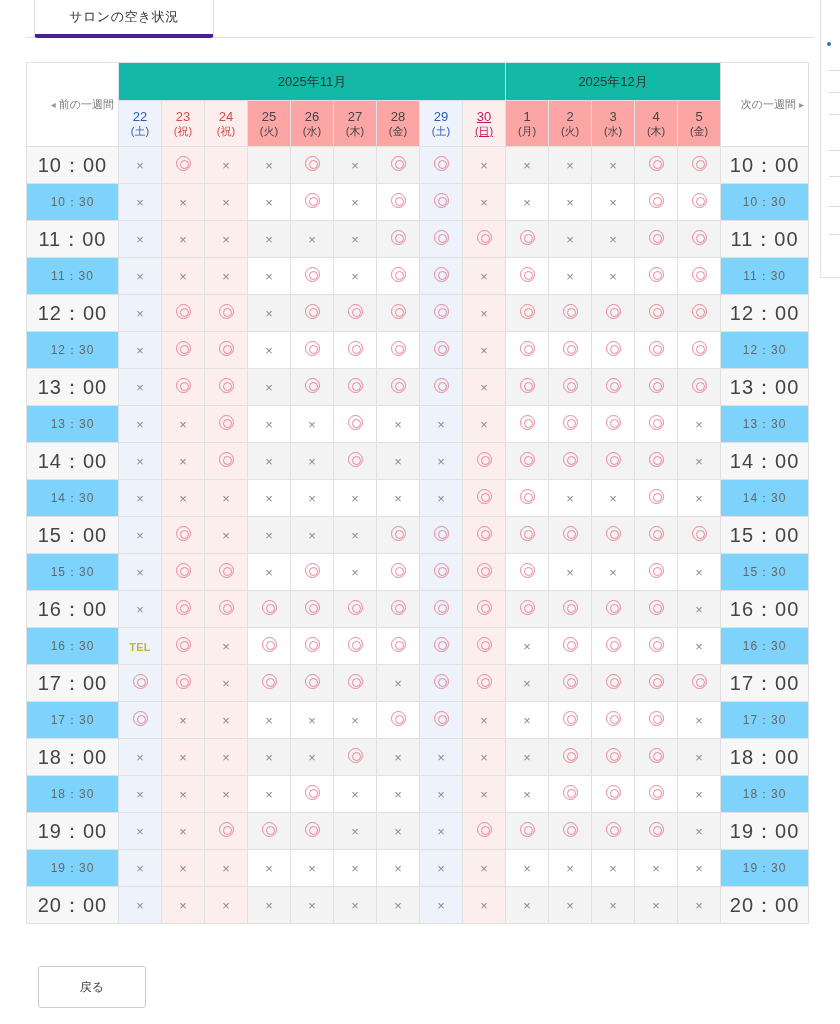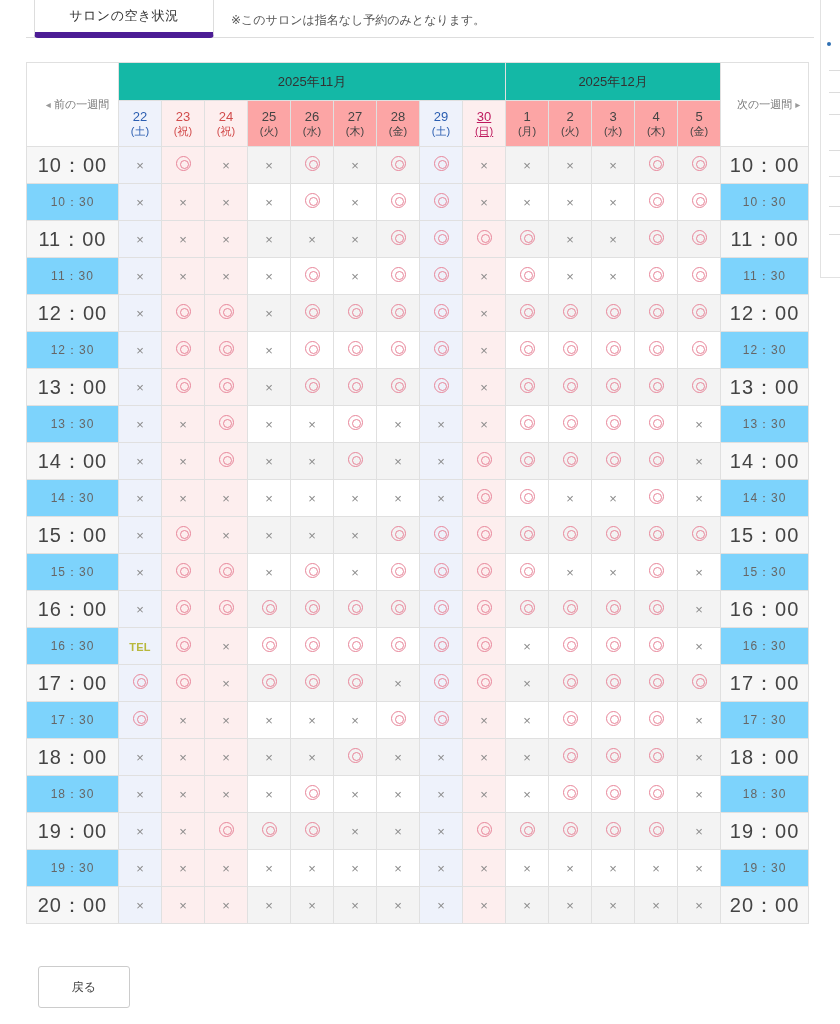--- a/index.html
+++ b/index.html
@@ -30,21 +30,21 @@
     border-bottom: 1px solid #e2e2e2;
   }
 
   
   .tabbar {
     position: absolute; left: 26px; top: 0; width: 788px; height: 38px;
     border-bottom: 1px solid #ddd;
   }
   .tab {
     position: absolute; left: 8px; top: 0; width: 180px; height: 38px;
-    border: 1px solid #ddd; border-top: none; border-bottom: 6px solid #4c1d95;
+    border: 1px solid #ddd; border-top: none; border-bottom: 4px solid #4c1d95;
     background: #fff;
     display: flex; align-items: center; justify-content: center;
     font-size: 13px; color: #333; letter-spacing: .5px;
     border-bottom-left-radius: 4px; border-bottom-right-radius: 4px;
   }
   .tab-note {
     position: absolute; left: 205px; top: 12px;
     font-size: 12px; color: #555;
   }
 
@@ -58,21 +58,21 @@
     padding: 0;
   }
   .col-time { width: 92px; }
   .col-day  { width: 43px; }
   .col-nav  { width: 88px; }
 
   
   .nav-cell {
     font-size: 11px; color: #777; background: #fff; position: relative;
   }
-  .nav-cell .nav-inner { display:block; padding: 0 4px; line-height:1.3; }
+  .nav-cell .nav-inner { display:block; padding: 0 4px; line-height:1.3;text-align:right; }
   .nav-prev { text-align: left; padding-left: 10px !important; }
   .nav-next { text-align: left; padding-left: 8px !important; }
   .arrow { color:#999; font-size: 10px; }
 
   .month-cell {
     height: 38px; font-size: 13px; color: #333; background: #14b8a6;
   }
   .day-cell { height: 46px; background: #fca5a5; }
   .day-num { font-size: 13px; line-height: 1.25; display:block; }
   .day-dow { font-size: 11px; line-height: 1.25; display:block; }
@@ -107,21 +107,21 @@
   .mark-circle::after {
     content: ""; position: absolute; left: 3px; top: 3px;
     width: 7px; height: 7px; border: 1.5px solid #e8869a; border-radius: 50%;
   }
   .mark-x { display:inline-block; color: #8a8a8a; font-size: 13px; line-height: 1; }
   .mark-tel { display:inline-block; color: #b8b83c; font-size: 11px; font-weight: bold; letter-spacing:.3px; }
 
   
   .back-btn {
     position: absolute; left: 38px; top: 966px;
-    width: 92px; height: 42px;
+    width: 108px; height: 42px;
     border: 1px solid #ccc; background: #fff; border-radius: 3px;
     font-size: 12px; color: #444;
     display:flex; align-items:center; justify-content:center;
     cursor: pointer;
   }
 </style>
 </head>
 <body>
 
 <div class="page">
@@ -135,21 +135,20 @@
     <div class="rp-line" style="top:150px"></div>
     <div class="rp-line" style="top:176px"></div>
     <div class="rp-line" style="top:206px"></div>
     <div class="rp-line" style="top:234px"></div>
   </div>
 
   <div class="tabbar">
     <div class="tab">
       <span>サロンの空き状況</span>
     </div>
-    <div class="tab-note">※このサロンは指名なし予約のみとなります。</div>
   </div>
 
   <div class="cal-wrap">
     <table class="cal">
       <colgroup id="colgroup">
           <col class="col-time">
           <col class="col-day">
           <col class="col-day">
           <col class="col-day">
           <col class="col-day">

